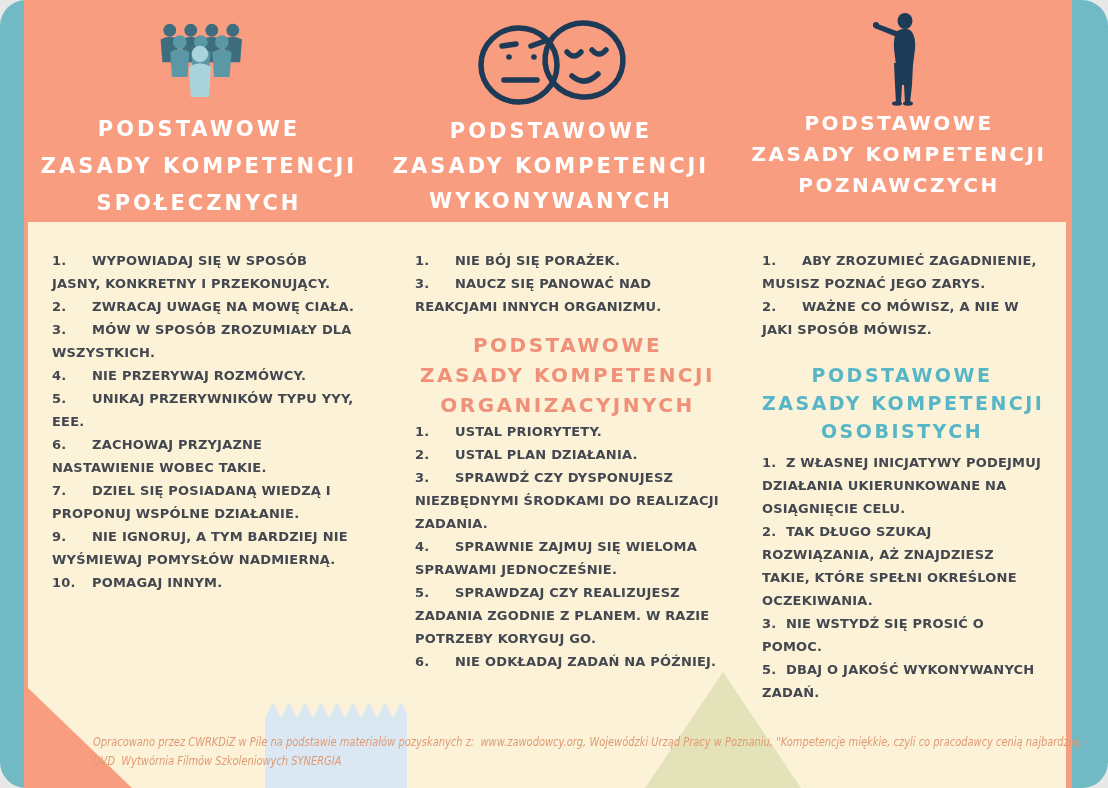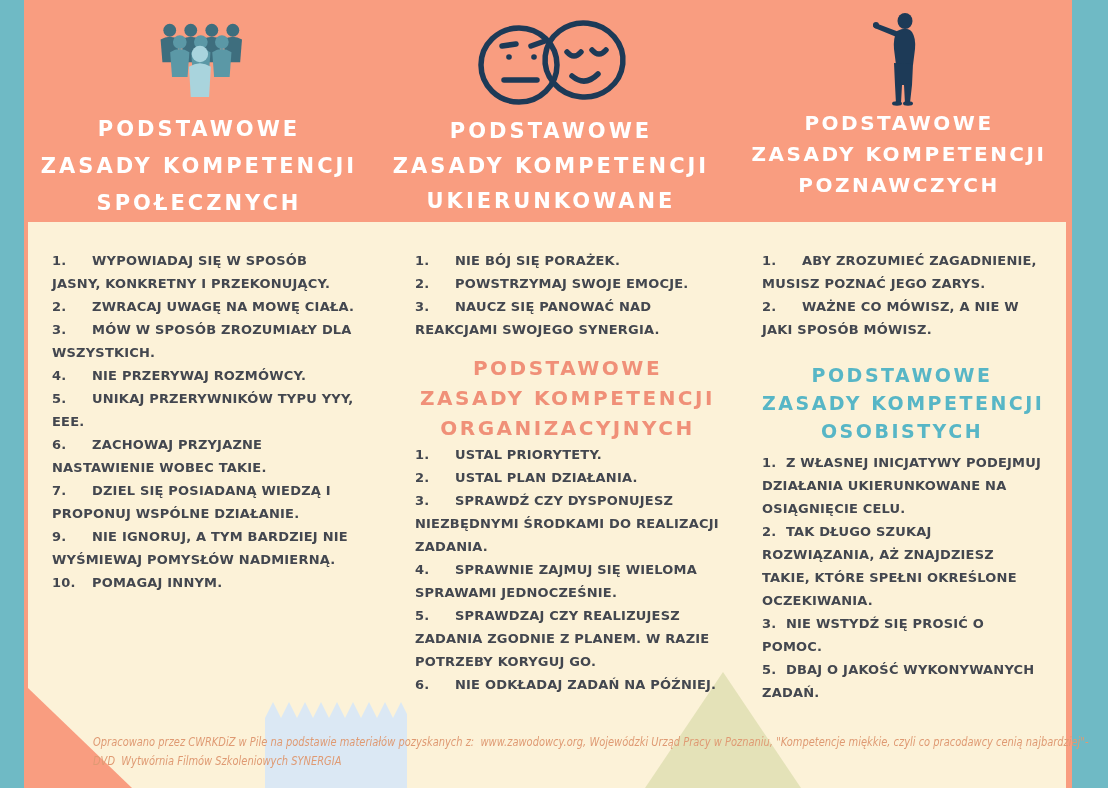--- a/index.html
+++ b/index.html
@@ -6,20 +6,21 @@
     --teal:#6fbac5; --salmon:#f99d80; --cream:#fcf2d8; --navy:#1d3a57;
     --text:#43474f; --salmon-text:#f09078; --teal-text:#57b6c6;
     --footer-text:#df9a73; --banner-blue:#dbe8f4; --khaki:#e4e2b8;
     --icon-dark:#3e6e7e; --icon-medium:#5b98a6; --icon-light:#a9d4dd;
   }
   html,body{margin:0;padding:0;background:#e8e8e8;}
   .page{
     position:relative;width:1108px;height:788px;overflow:hidden;
     background:var(--teal);
     font-family:"DejaVu Sans","Liberation Sans",sans-serif;
+    border-radius:26px;
   }
   .salmon-panel{position:absolute;left:24px;top:0;width:1048px;height:788px;background:var(--salmon);}
   .cream-panel{position:absolute;left:28px;top:222px;width:1038px;height:566px;background:var(--cream);}
   
   .decor-corner{position:absolute;left:28px;top:688px;width:104px;height:100px;background:var(--salmon);
     clip-path:polygon(0 0,100% 100%,0 100%);}
   .decor-banner{position:absolute;left:265px;top:702px;width:142px;height:86px;background:var(--banner-blue);
     clip-path:polygon(0 100%,0 16px,8px 0,16px 16px,24px 0,32px 16px,40px 0,48px 16px,56px 0,64px 16px,72px 0,80px 16px,88px 0,96px 16px,104px 0,112px 16px,120px 0,128px 16px,136px 0,142px 12px,142px 100%);}
   .decor-khaki{position:absolute;left:645px;top:672px;width:156px;height:116px;background:var(--khaki);
     clip-path:polygon(50% 0,100% 100%,0 100%);}
@@ -112,21 +113,21 @@
         </g>
         <g style="fill:var(--navy)">
           <circle cx="38" cy="41" r="2.8"></circle>
             <circle cx="63" cy="41" r="2.8"></circle>
         </g>
       </svg>
       <div class="title t2">
 
       <div class="title-line">PODSTAWOWE</div>
           <div class="title-line">ZASADY KOMPETENCJI</div>
-          <div class="title-line">UKIERUNKOWANE</div>
+          <div class="title-line">WYKONYWANYCH</div>
         </div>
     </div>
 
     <div class="hcol hcol3">
       <svg class="icon3" width="60" height="94" viewBox="0 0 60 94" aria-hidden="true">
         <g style="fill:var(--navy)">
           <ellipse cx="36" cy="9" rx="7.5" ry="8"></ellipse>
           <path d="M30,20 L9,12 Q4,10 4,13 Q4,16 8,17 L30,26 Z"></path>
           <circle cx="7" cy="13" r="3"></circle>
           <path d="M28,19 Q38,14 43,20 Q47,26 46,37 L44,53 L27,53 L25,37 Q24,26 28,19 Z"></path>
@@ -168,23 +169,22 @@
 
           <div class="li"><span class="num">10.</span><span>POMAGAJ INNYM.</span></div>
         </div>
     </div>
 
     <div class="bcol bcol2">
       <div class="list">
 
           <div class="li"><span class="num">1.</span><span>NIE BÓJ SIĘ PORAŻEK.</span></div>
 
-          <div class="li"><span class="num">2.</span><span>POWSTRZYMAJ SWOJE EMOCJE.</span></div>
-
-          <div class="li"><span class="num">3.</span><span>NAUCZ SIĘ PANOWAĆ NAD REAKCJAMI SWOJEGO SYNERGIA.</span></div>
+
+          <div class="li"><span class="num">3.</span><span>NAUCZ SIĘ PANOWAĆ NAD REAKCJAMI INNYCH ORGANIZMU.</span></div>
         </div>
       <div class="sub-title sub-salmon">
 
       <div class="title-line">PODSTAWOWE</div>
           <div class="title-line">ZASADY KOMPETENCJI</div>
           <div class="title-line">ORGANIZACYJNYCH</div>
         </div>
       <div class="list after-sub">
 
           <div class="li"><span class="num">1.</span><span>USTAL PRIORYTETY.</span></div>

